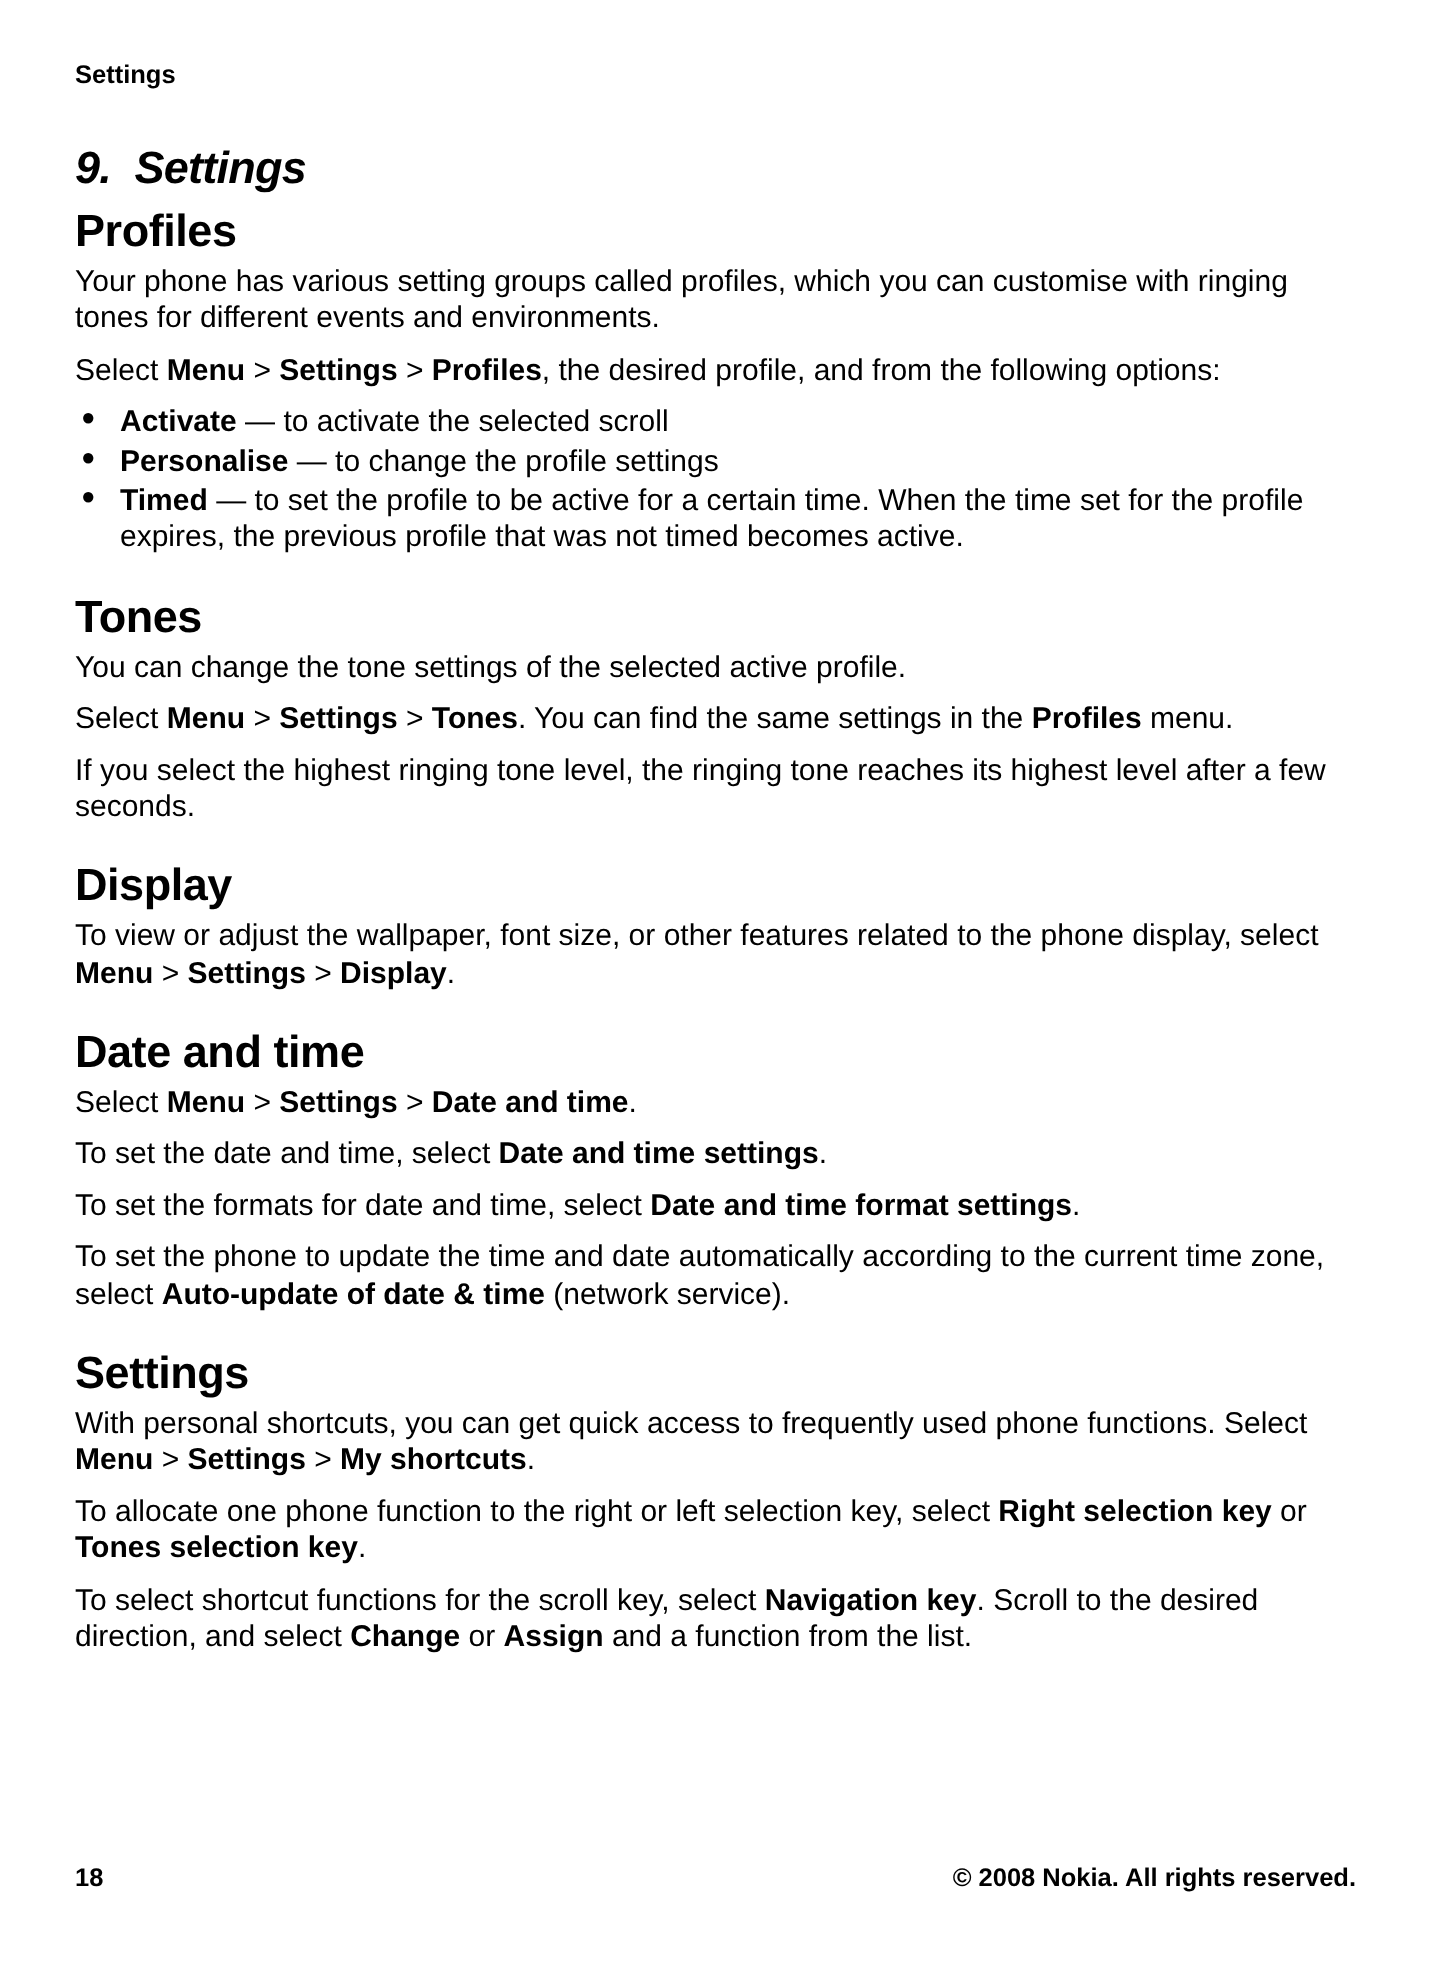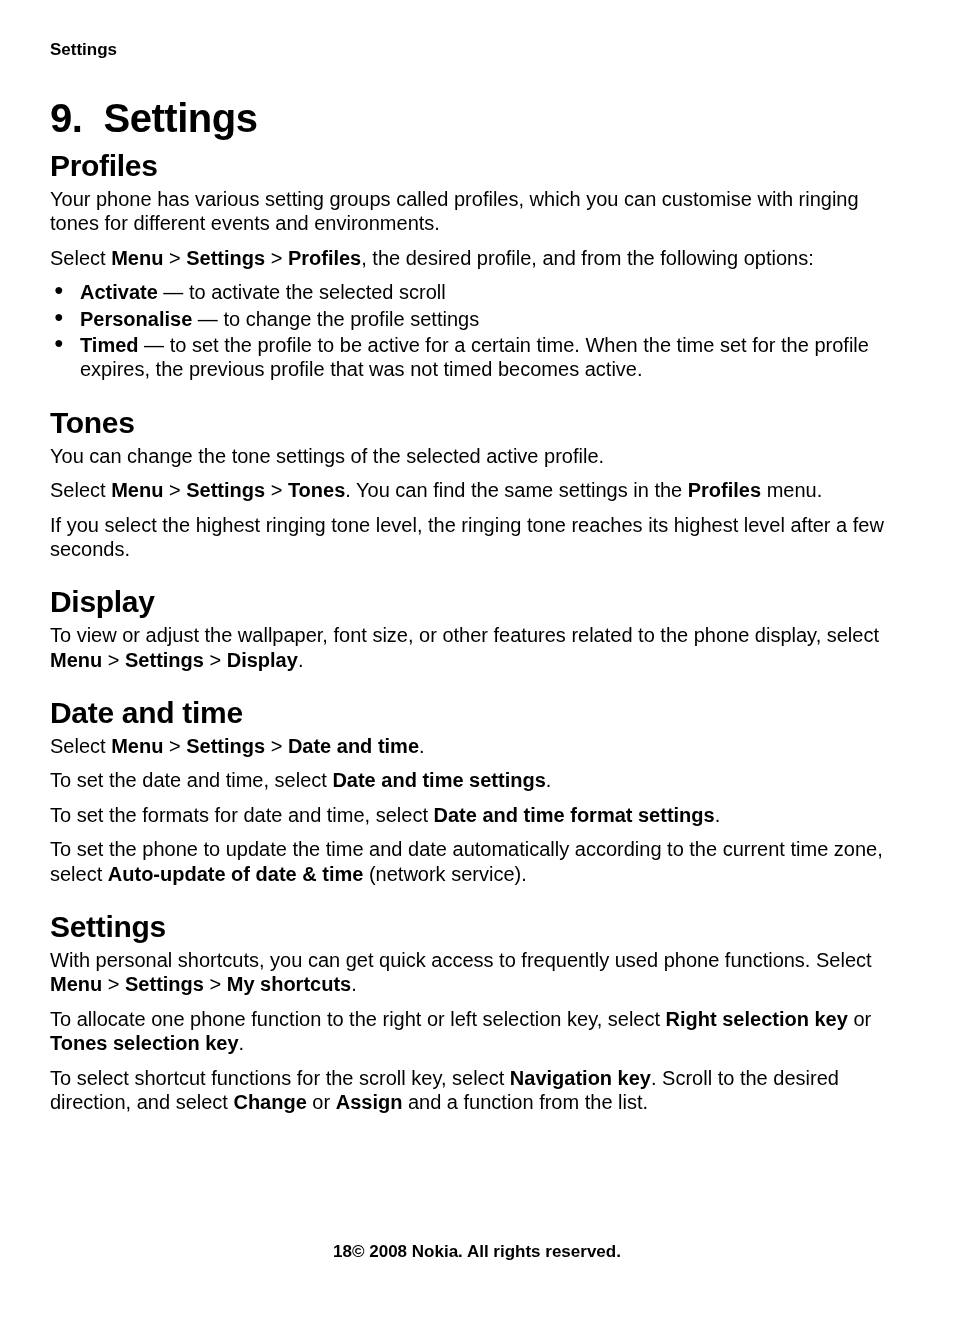--- a/index.html
+++ b/index.html
@@ -15,24 +15,25 @@
     position: relative;
     box-sizing: border-box;
     padding: 40px 50px 0 50px;
   }
   .running-head {
     font-weight: bold;
     font-size: 17px;
     margin-bottom: 36px;
   }
   h1.chapter {
-    font-size: 40px;
+    font-size: 30px;
     font-weight: 900;
     margin: 0 0 8px 0;
     letter-spacing: -0.5px;
+    font-style: italic;
   }
   h2.section {
     font-size: 30px;
     font-weight: 900;
     margin: 24px 0 4px 0;
     letter-spacing: -0.3px;
   }
   h2.section.first {
     margin-top: 0;
   }
@@ -60,21 +61,21 @@
     top: 0;
     font-size: 16px;
   }
   .b { font-weight: bold; }
   .footer {
     position: absolute;
     left: 50px;
     right: 50px;
     bottom: 60px;
     display: flex;
-    justify-content: center;
+    justify-content: space-between;
     font-weight: bold;
     font-size: 17px;
   }
 </style>
 </head>
 <body>
 
 <div class="running-head">Settings</div>
 
 <h1 class="chapter">

